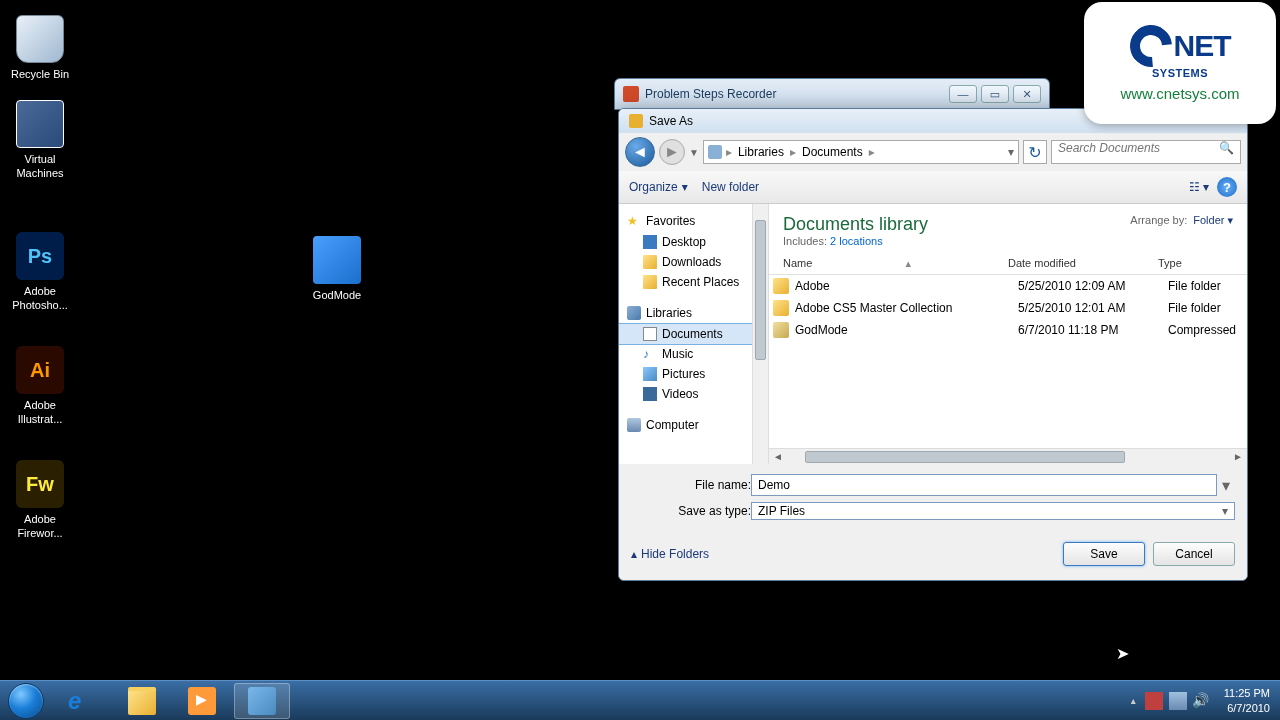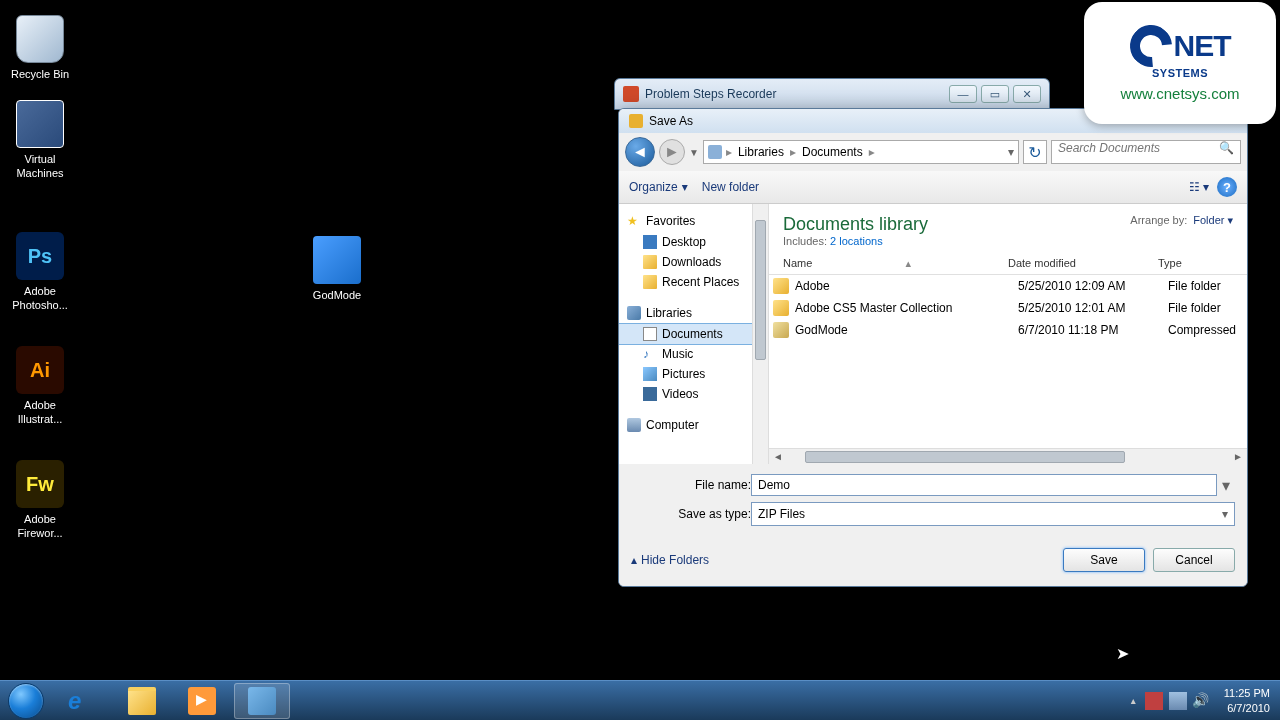--- a/index.html
+++ b/index.html
@@ -97,21 +97,21 @@
 .file-row { display: flex; padding: 3px 4px; font-size: 12px; align-items: center; cursor: pointer; }
 .file-icon { width: 16px; height: 16px; background: linear-gradient(135deg, #ffe28a, #e8b030); border-radius: 2px; margin-right: 6px; }
 .file-icon.zip { background: linear-gradient(135deg, #f0e0a0, #c8a850); }
 .h-scroll { height: 16px; background: #f0f0f0; border-top: 1px solid #ddd; display: flex; align-items: center; }
 .h-scroll-thumb { height: 12px; flex: 0 0 320px; margin-left: 18px; background: #c0c8d0; border: 1px solid #a0a8b0; border-radius: 2px; }
 
 .file-form { padding: 10px 12px 8px; background: #f0f0f0; }
 .form-row { display: flex; align-items: center; margin-bottom: 6px; }
 .form-label { width: 120px; text-align: right; font-size: 12px; }
 .form-input { flex: 1; height: 22px; border: 1px solid #7a9ac0; background: #fff; padding: 0 6px; font-size: 12px; }
-.form-select { flex: 1; height: 24px; border: 1px solid #7a9ac0; background: #fff; padding: 0 6px; font-size: 12px; display: flex; align-items: center; }
+.form-select { flex: 1; height: 18px; border: 1px solid #7a9ac0; background: #fff; padding: 0 6px; font-size: 12px; display: flex; align-items: center; }
 
 .dlg-footer { padding: 8px 12px 14px; background: #f0f0f0; display: flex; align-items: center; }
 .hide-folders { font-size: 12px; color: #1a3a7a; cursor: pointer; display: flex; align-items: center; gap: 4px; }
 .dlg-btns { margin-left: auto; display: flex; gap: 8px; }
 .dlg-btn { width: 82px; height: 24px; border: 1px solid #8aa; background: linear-gradient(180deg, #fdfdfd, #e4e4e4); border-radius: 3px; font-size: 12px; cursor: pointer; }
 .dlg-btn.primary { border-color: #3a7ac0; box-shadow: 0 0 3px #6ab0ff; }
 
 
 .cnet-logo { position: absolute; top: 2px; right: 4px; width: 192px; height: 122px; background: #fff; border-radius: 18px; display: flex; flex-direction: column; align-items: center; justify-content: center; box-shadow: 0 2px 8px rgba(0,0,0,0.3); font-family: Arial, sans-serif; }
 .cnet-brand { font-size: 30px; font-weight: 900; color: #0a3a8a; letter-spacing: -1px; display: flex; align-items: center; }

